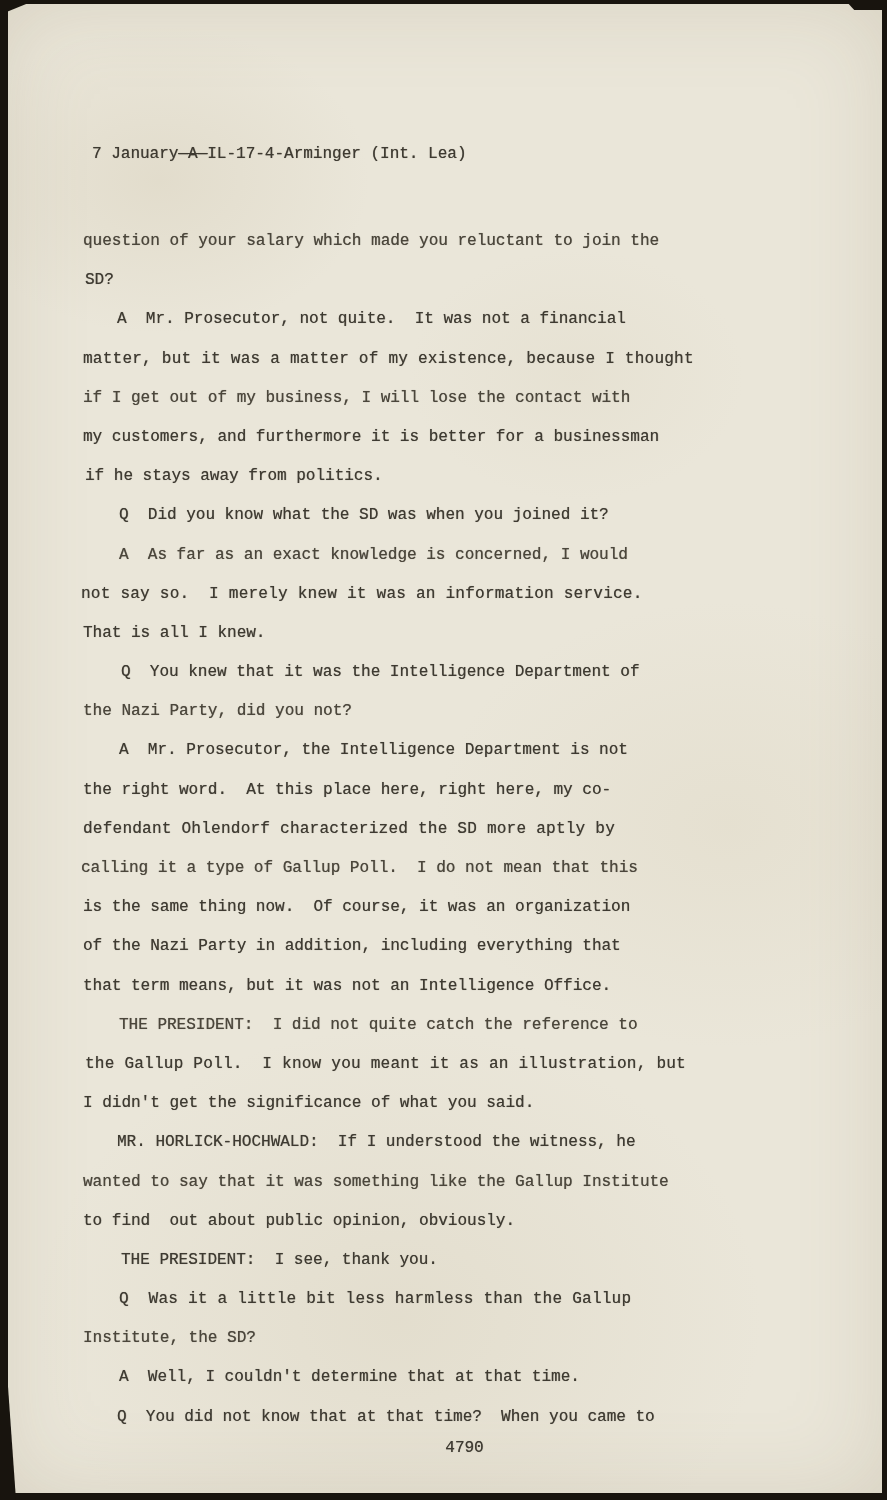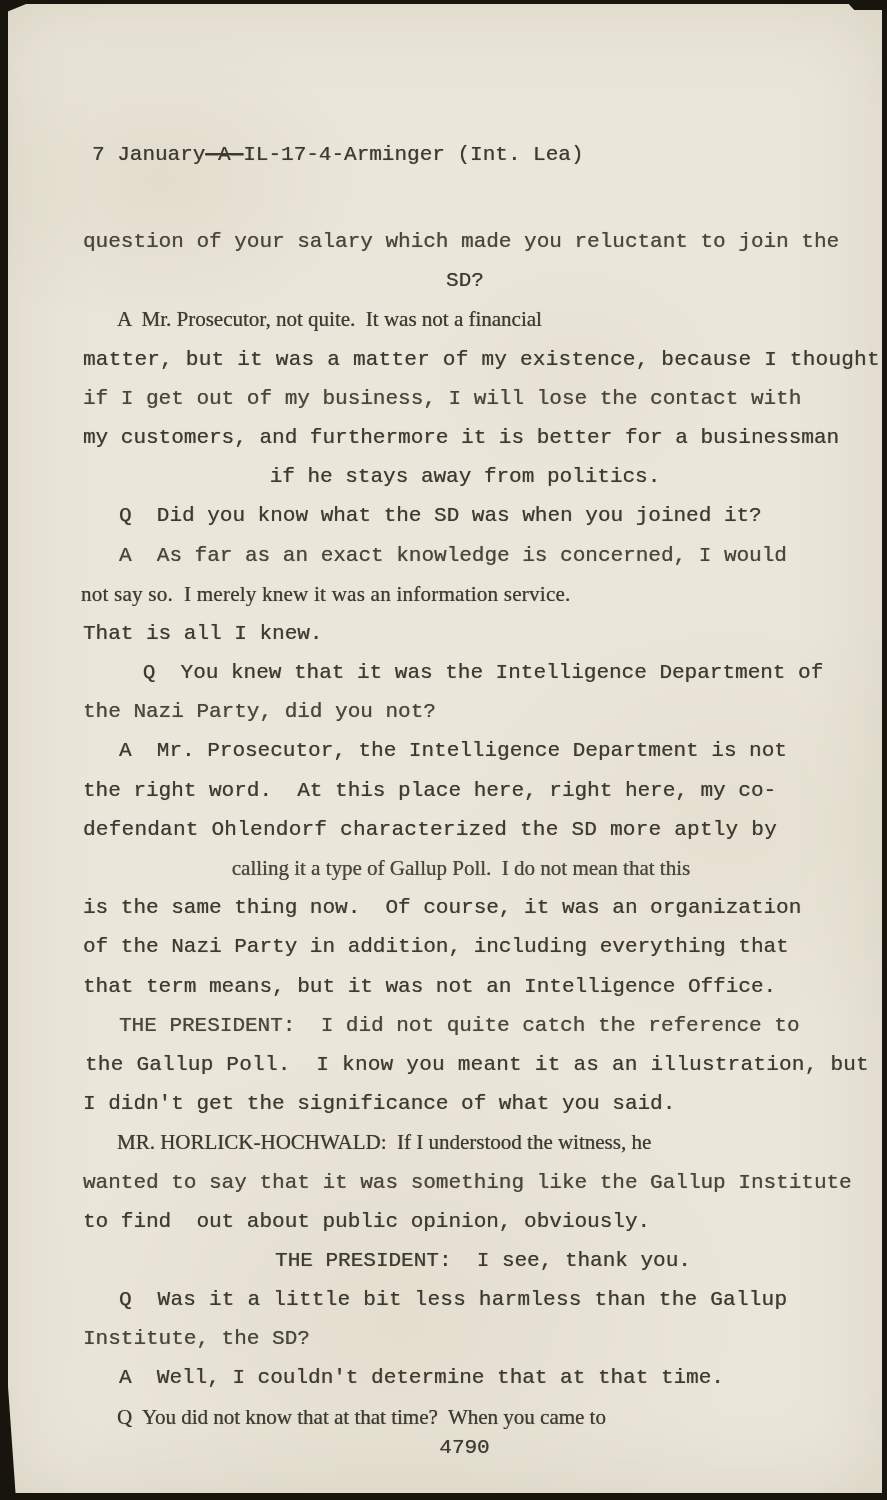--- a/index.html
+++ b/index.html
@@ -31,21 +31,21 @@
   .corner-tl   { top: 0; left: 0; width: 36px; height: 12px;
                  clip-path: polygon(0 0, 100% 0, 18% 100%, 0 100%); }
   .corner-bl   { bottom: 0; left: 0; width: 16px; height: 170px;
                  clip-path: polygon(0 0, 25% 0, 100% 100%, 0 100%); }
   .corner-tr   { top: 0; right: 0; width: 42px; height: 10px;
                  clip-path: polygon(0 0, 100% 0, 100% 100%, 22% 100%); }
 
   
   .typed {
     white-space: pre;
-    font-size: 21px;
+    font-size: 16px;
     text-shadow: 0 0 0.7px rgba(62,58,49,0.55), 0.4px 0.4px 0.4px rgba(62,58,49,0.28);
   }
   .header-block {
     position: absolute;
     left: 84px;
     top: 96px;
     line-height: 23.5px;
   }
   .header-line1 { padding-left: 8px; }
   .struck { text-decoration: line-through; }
@@ -56,22 +56,22 @@
     top: 222px;
     width: 760px;
   }
   .line {
     height: 39.2px;
     line-height: 39.2px;
   }
   .line.indent { padding-left: 36px; }
 
   
-  .line:nth-child(5n+2) { transform: translateX(2px); text-align: center; }
-  .line:nth-child(7n+3) { transform: translateX(-2px); font-family: Liberation Serif, serif; }
+  .line:nth-child(5n+2) { transform: translateX(2px); }
+  .line:nth-child(7n+3) { transform: translateX(-2px); }
   .line:nth-child(4n+1) { color: #4b463b; }
   .line:nth-child(6n+4) { letter-spacing: 0.25px; }
   .line:nth-child(9n+5) { filter: blur(0.15px); }
 
   .page-number {
     position: absolute;
     top: 1436px;
     left: 0;
     width: 100%;
     text-align: center;

